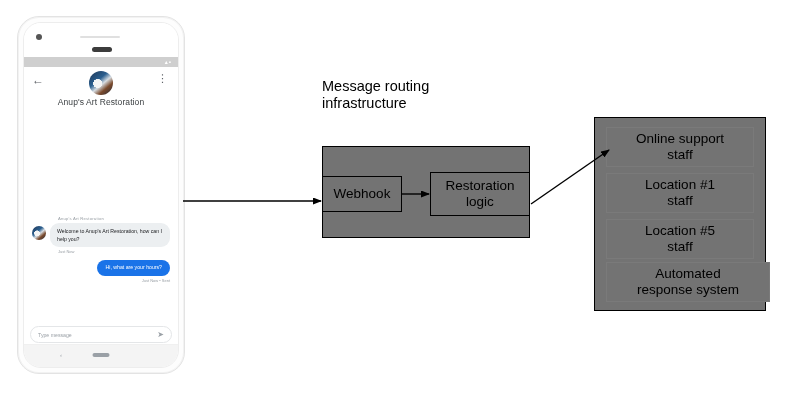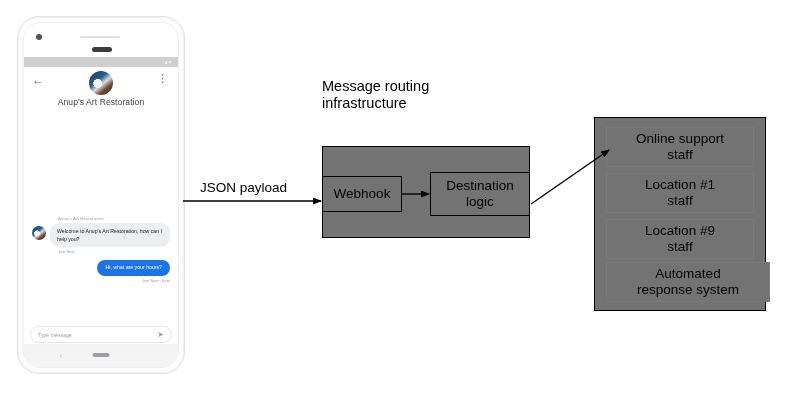--- a/index.html
+++ b/index.html
@@ -358,40 +358,40 @@
   <div class="dg-label" style="left:322px; top:78px; width:208px;">Message routing
 infrastructure</div>
 
   <div class="dg-box" style="left:322px; top:146px; width:208px; height:92px;"></div>
 
   <div class="dg-box" style="left:322px; top:176px; width:80px; height:36px;">
     <div class="dg-box-text">Webhook</div>
   </div>
 
   <div class="dg-box" style="left:430px; top:172px; width:100px; height:44px;">
-    <div class="dg-box-text">Destination
+    <div class="dg-box-text">Restoration
 logic</div>
   </div>
 
   <div class="dg-label" style="left:625px; top:95px; width:172px;margin-top:40px;">Brand</div>
 
   <div class="dg-box" style="left:594px; top:117px; width:172px; height:194px;"></div>
 
   <div class="dg-box gray" style="left:606px; top:127px; width:148px; height:40px;">
     <div class="dg-box-text">Online support
 staff</div>
   </div>
 
   <div class="dg-box gray" style="left:606px; top:173px; width:148px; height:40px;">
     <div class="dg-box-text">Location #1
 staff</div>
   </div>
 
   <div class="dg-box gray" style="left:606px; top:219px; width:148px; height:40px;">
-    <div class="dg-box-text">Location #9
+    <div class="dg-box-text">Location #5
 staff</div>
   </div>
 
   <div class="dg-box gray" style="left:606px; top:262px; width:164px; height:40px;">
     <div class="dg-box-text">Automated
 response system</div>
   </div>
 
   <svg class="overlay" viewBox="0 0 785 401">
     <defs>
@@ -400,15 +400,14 @@
       </marker>
     </defs>
 
     <line x1="183" y1="201" x2="321" y2="201" stroke="#000000" stroke-width="1.4" marker-end="url(#arrowhead)"></line>
 
     <line x1="402" y1="194" x2="429" y2="194" stroke="#000000" stroke-width="1.4" marker-end="url(#arrowhead)"></line>
 
     <line x1="531" y1="204" x2="609" y2="150" stroke="#000000" stroke-width="1.4" marker-end="url(#arrowhead)"></line>
   </svg>
 
-  <div class="edge-label" style="left:200px; top:180px;">JSON payload</div>
 
 </div>
 
 </body></html>

